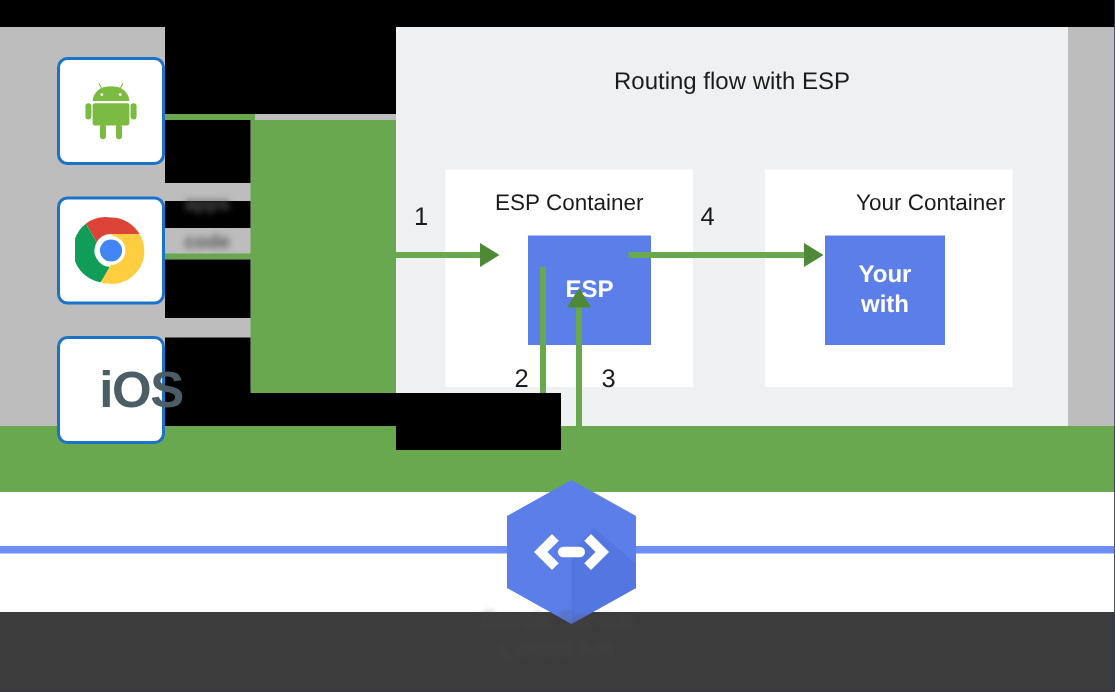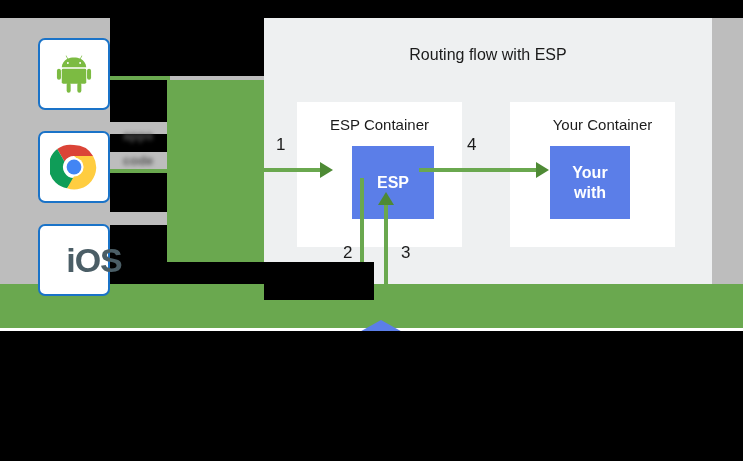--- a/index.html
+++ b/index.html
@@ -1,17 +1,17 @@
 <!DOCTYPE html>
 <html><head>
 <meta charset="utf-8">
 <style>
   html,body{margin:0;padding:0;background:#000;}
   #root{
-    position:relative;width:743px;height:331px;overflow:hidden;
+    position:relative;width:743px;height:461px;overflow:hidden;
     font-family:"Liberation Sans","DejaVu Sans",sans-serif;
     background:#1d4ed8;
   }
   .abs{position:absolute;}
 
   
   .bg-gray{background:#bdbdbd;}
   .bg-white{background:#ffffff;}
   .bg-green{background:#6aa84f;}
   .bg-darkfoot{background:#3c3c3c;}
@@ -29,21 +29,21 @@
     font-size:34px;font-weight:bold;color:#4b5e66;letter-spacing:-1px;
     font-family:"Liberation Sans","DejaVu Sans",sans-serif;
     margin-left:40px;
   }
 
   
   .panel{background:#eef0f1;}
   .panel-title{
     font-size:16px;color:#1b1b1b;text-align:center;width:100%;
   }
-  .container-box{background:#ffffff;}
+  .container-box{background:#ffffff;margin-top:11px;}
   .container-label{
     font-size:15px;color:#1b1b1b;text-align:center;width:100%;
   }
   .blue-box{
     background:#5b7ee8;display:flex;align-items:center;justify-content:center;
     text-align:center;color:#ffffff;font-weight:bold;font-size:16px;line-height:1.25;
   }
   .step-num{font-size:17px;color:#1b1b1b;}
 
   
@@ -92,21 +92,21 @@
     <div class="abs panel-title" style="left:0;top:28px;">Routing flow with ESP</div>
 
     <div class="abs container-box" style="left:33px;top:84px;width:165px;height:145px;">
       <div class="abs container-label" style="left:0;top:14px;">ESP Container</div>
       <div class="abs blue-box" style="left:55px;top:44px;width:82px;height:73px;">
         <span>ESP</span>
       </div>
     </div>
 
     <div class="abs container-box" style="left:246px;top:84px;width:165px;height:145px;">
-      <div class="abs container-label" style="left:10px;top:14px;">Your Container</div>
+      <div class="abs container-label" style="left:0;top:14px;padding-left:28px;">Your Container</div>
       <div class="abs blue-box" style="left:40px;top:44px;width:80px;height:73px;flex-direction:column;">
         <span>Your</span>
         <span>with</span>
       </div>
     </div>
 
     <div class="abs gline" style="left:-4px;top:150px;width:62px;height:4px;"></div>
     <div class="abs arrow-r" style="left:56px;top:144px;"></div>
     <div class="abs step-num" style="left:12px;top:117px;">1</div>
 

